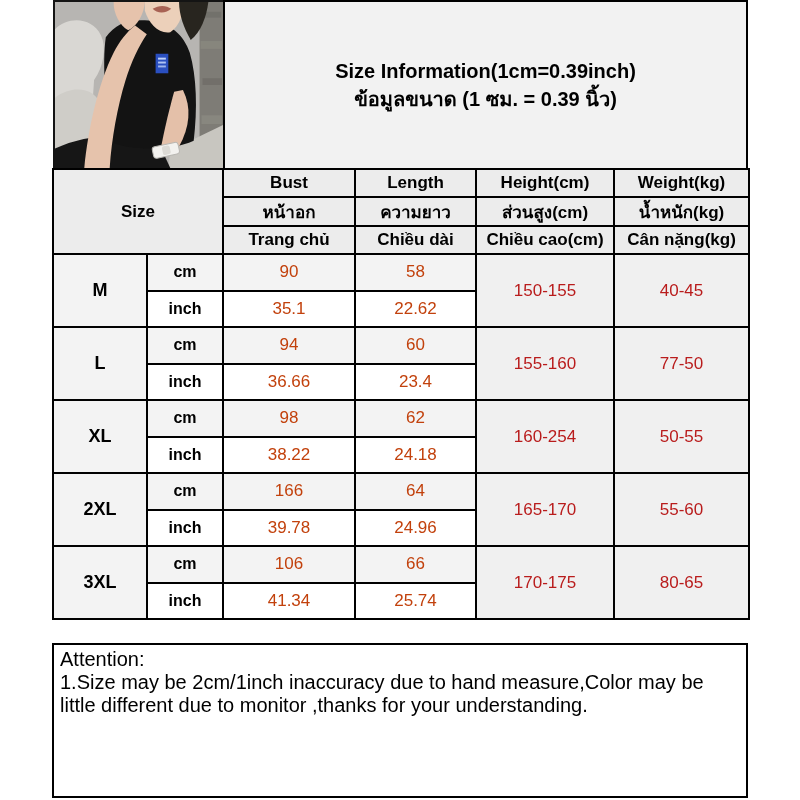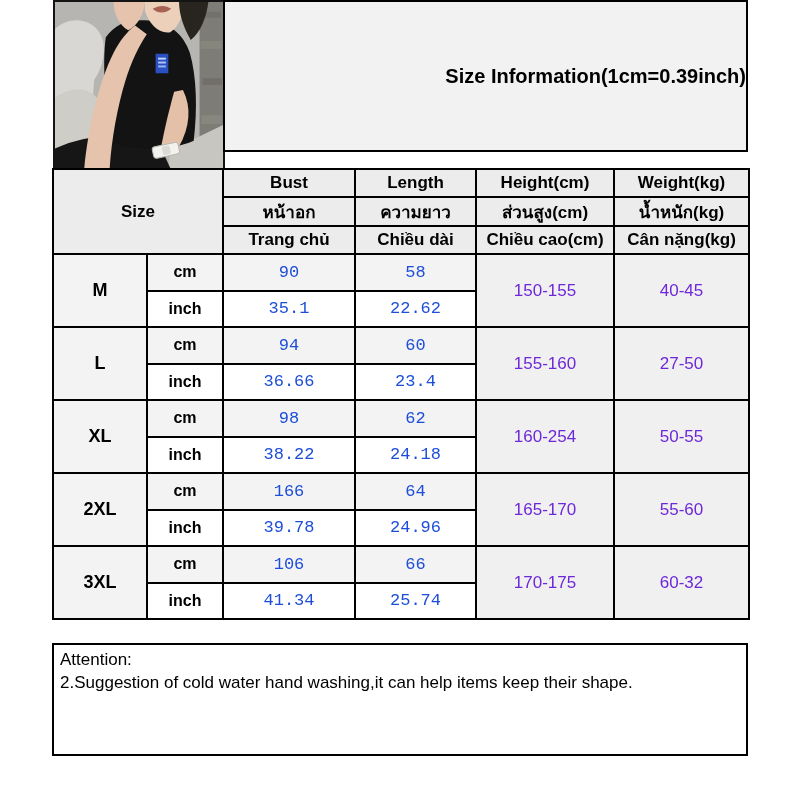--- a/index.html
+++ b/index.html
@@ -13,50 +13,50 @@
     border:2px solid #141414; box-sizing:border-box; background:#b7b5b2; overflow:hidden;
   }
   .photo svg { display:block; width:100%; height:100%; }
   
   .corner-badge {
     position:absolute; left:225px; top:2px; width:0; height:0;
     border-top:9px solid #1d9a1d; border-right:12px solid transparent;
   }
   
   .title-box {
-    position:absolute; left:223px; top:0; width:525px; height:152px;
+    position:absolute; left:223px; top:0; width:525px; height:170px;
     background:#f2f2f2; border:2px solid #000; box-sizing:border-box;
-    display:flex; flex-direction:column; justify-content:center; align-items:flex-end;
+    display:flex; flex-direction:column; justify-content:center; align-items:center;
     text-align:center; font-weight:bold; font-size:20px; line-height:28px;
   }
   
   table.size-table {
     position:absolute; left:52px; top:168px; width:696px;
     border-collapse:collapse; table-layout:fixed;
   }
   table.size-table td {
     border:2px solid #000; text-align:center; vertical-align:middle;
     padding:0; overflow:hidden;
   }
   tr.hrow td { height:26px; background:#ececec; font-weight:bold; font-size:17px; }
   td.size-big {
     background:#e4e4e4; font-size:36px; font-weight:bold;
   }
   td.size-cell { background:#e4e4e4; font-weight:bold; font-size:18px; }
   td.unit-cell { font-weight:bold; font-size:16px; }
   tr.sub td { height:34.5px; }
   tr.sub-cm td { background:#f3f3f3; }
   tr.sub-inch td { background:#ffffff; }
-  td.range-cell { background:#f0f0f0 !important; font-size:17px; color:#6d28d9; }
-  td.val { font-size:17px; font-weight:normal; color:#1d4ed8;font-family:Liberation Mono, monospace; }
+  td.range-cell { background:#f0f0f0 !important; font-size:17px; color:#b91c1c; }
+  td.val { font-size:17px; font-weight:normal; color:#c2410c; }
   
   .attention {
-    position:absolute; left:52px; top:643px; width:696px; height:113px;
+    position:absolute; left:52px; top:643px; width:696px; height:155px;
     border:2px solid #000; box-sizing:border-box; background:#fff;
-    padding:3px 6px 0 6px; font-size:17px; line-height:23px;
+    padding:3px 6px 0 6px; font-size:20px; line-height:23px;
   }
 </style>
 </head>
 <body>
 
 <div class="stage">
 
   <div class="photo">
     <svg viewBox="0 0 172 170" preserveAspectRatio="none">
       <rect width="172" height="170" fill="#b7b5b2"></rect>
@@ -84,20 +84,21 @@
         <rect x="100" y="146" width="27" height="12" rx="3" fill="#f3f2ef" stroke="#b9b7b2" stroke-width="1"></rect>
         <rect x="110" y="147.5" width="8" height="9" rx="2" fill="#dcdad5"></rect>
       </g>
     </svg>
   </div>
 
   <div class="corner-badge"></div>
 
   <div class="title-box">
     <div>Size Information(1cm=0.39inch)</div>
+    <div>ข้อมูลขนาด (1 ซม. = 0.39 นิ้ว)</div>
   </div>
 
   <table class="size-table">
     <colgroup>
       <col style="width:94px">
         <col style="width:76px">
         <col style="width:132px">
       <col style="width:121px">
         <col style="width:138px">
         <col style="width:135px">
@@ -136,21 +137,21 @@
         <td class="val">35.1</td>
         <td class="val">22.62</td>
       </tr>
 
       <tr class="sub sub-cm">
         <td class="size-cell" rowspan="2">L</td>
         <td class="unit-cell">cm</td>
         <td class="val">94</td>
         <td class="val">60</td>
         <td class="range-cell" rowspan="2">155-160</td>
-        <td class="range-cell" rowspan="2">27-50</td>
+        <td class="range-cell" rowspan="2">77-50</td>
       </tr>
       <tr class="sub sub-inch">
         <td class="unit-cell">inch</td>
         <td class="val">36.66</td>
         <td class="val">23.4</td>
       </tr>
 
       <tr class="sub sub-cm">
         <td class="size-cell" rowspan="2">XL</td>
         <td class="unit-cell">cm</td>
@@ -178,28 +179,28 @@
         <td class="val">39.78</td>
         <td class="val">24.96</td>
       </tr>
 
       <tr class="sub sub-cm">
         <td class="size-cell" rowspan="2">3XL</td>
         <td class="unit-cell">cm</td>
         <td class="val">106</td>
         <td class="val">66</td>
         <td class="range-cell" rowspan="2">170-175</td>
-        <td class="range-cell" rowspan="2">60-32</td>
+        <td class="range-cell" rowspan="2">80-65</td>
       </tr>
       <tr class="sub sub-inch">
         <td class="unit-cell">inch</td>
         <td class="val">41.34</td>
         <td class="val">25.74</td>
       </tr>
     </tbody>
   </table>
 
   <div class="attention">
     <div>Attention:</div>
-    <div>2.Suggestion of cold water hand washing,it can help items keep their shape.</div>
+    <div>1.Size may be 2cm/1inch inaccuracy due to hand measure,Color may be little different due to monitor ,thanks for your understanding.</div>
   </div>
 
 </div>
 
 </body></html>

